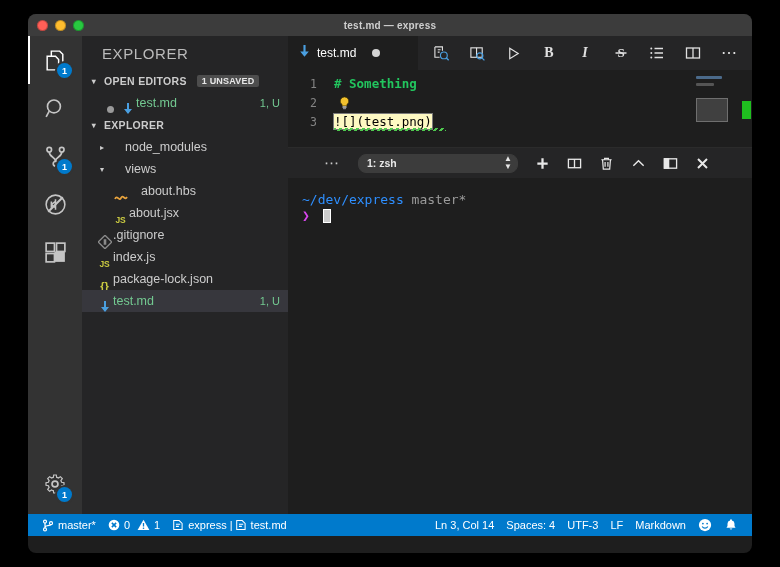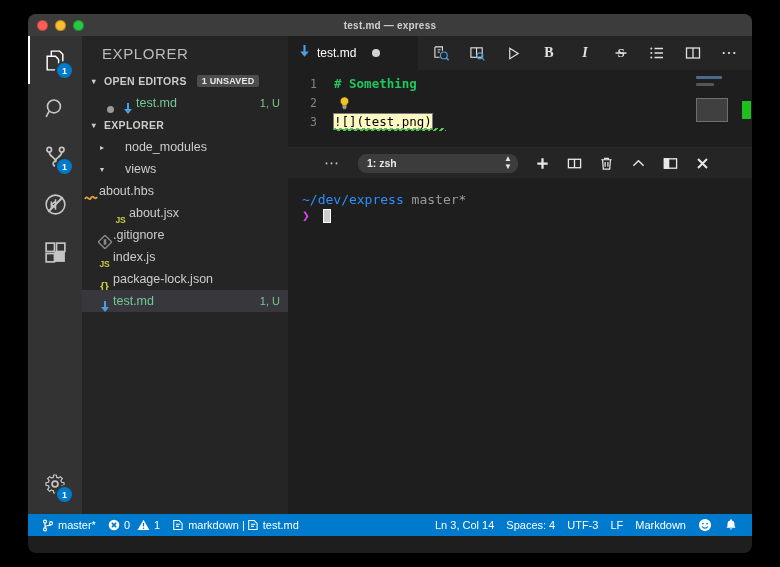--- a/index.html
+++ b/index.html
@@ -311,21 +311,21 @@
         <span class="ficon"></span>
         <span class="lbl">node_modules</span>
       </div>
 
       <div class="row" style="padding-left:14px;">
         <span class="tw">▾</span>
         <span class="ficon"></span>
         <span class="lbl">views</span>
       </div>
 
-      <div class="row" style="">
+      <div class="row" style="padding-left:30px;gap:12px;">
         <span class="ficon">
           <svg width="14" height="10" viewBox="0 0 14 10" fill="none" stroke="#e8a33d" stroke-width="1.7">
             <path d="M1 6 C3 1 5 9 7 5 C9 1 11 8 13 4"></path>
           </svg>
         </span>
         <span class="lbl">about.hbs</span>
       </div>
 
       <div class="row" style="padding-left:30px;">
         <span class="ficon jsicon">JS</span>
@@ -551,21 +551,21 @@
       <span>1</span>
     </div>
 
     <div class="sb">
       <span>
         <svg width="12" height="12" viewBox="0 0 14 14" fill="none" stroke="#ffffff" stroke-width="1.2">
           <path d="M2 1.8 h6.4 l3.4 3.4 V12.2 H2 Z"></path>
           <path d="M4.6 6 h5 M4.6 8.6 h3.4"></path>
         </svg>
       </span>
-      <span>markdown | </span>
+      <span>express | </span>
       <span style="margin-left:-2px;">
         <svg width="12" height="12" viewBox="0 0 14 14" fill="none" stroke="#ffffff" stroke-width="1.2">
           <path d="M2 1.8 h6.4 l3.4 3.4 V12.2 H2 Z"></path>
           <path d="M4.6 6 h5 M4.6 8.6 h3.4"></path>
         </svg>
       </span>
       <span>test.md</span>
     </div>
 
     <div class="sb-right">

